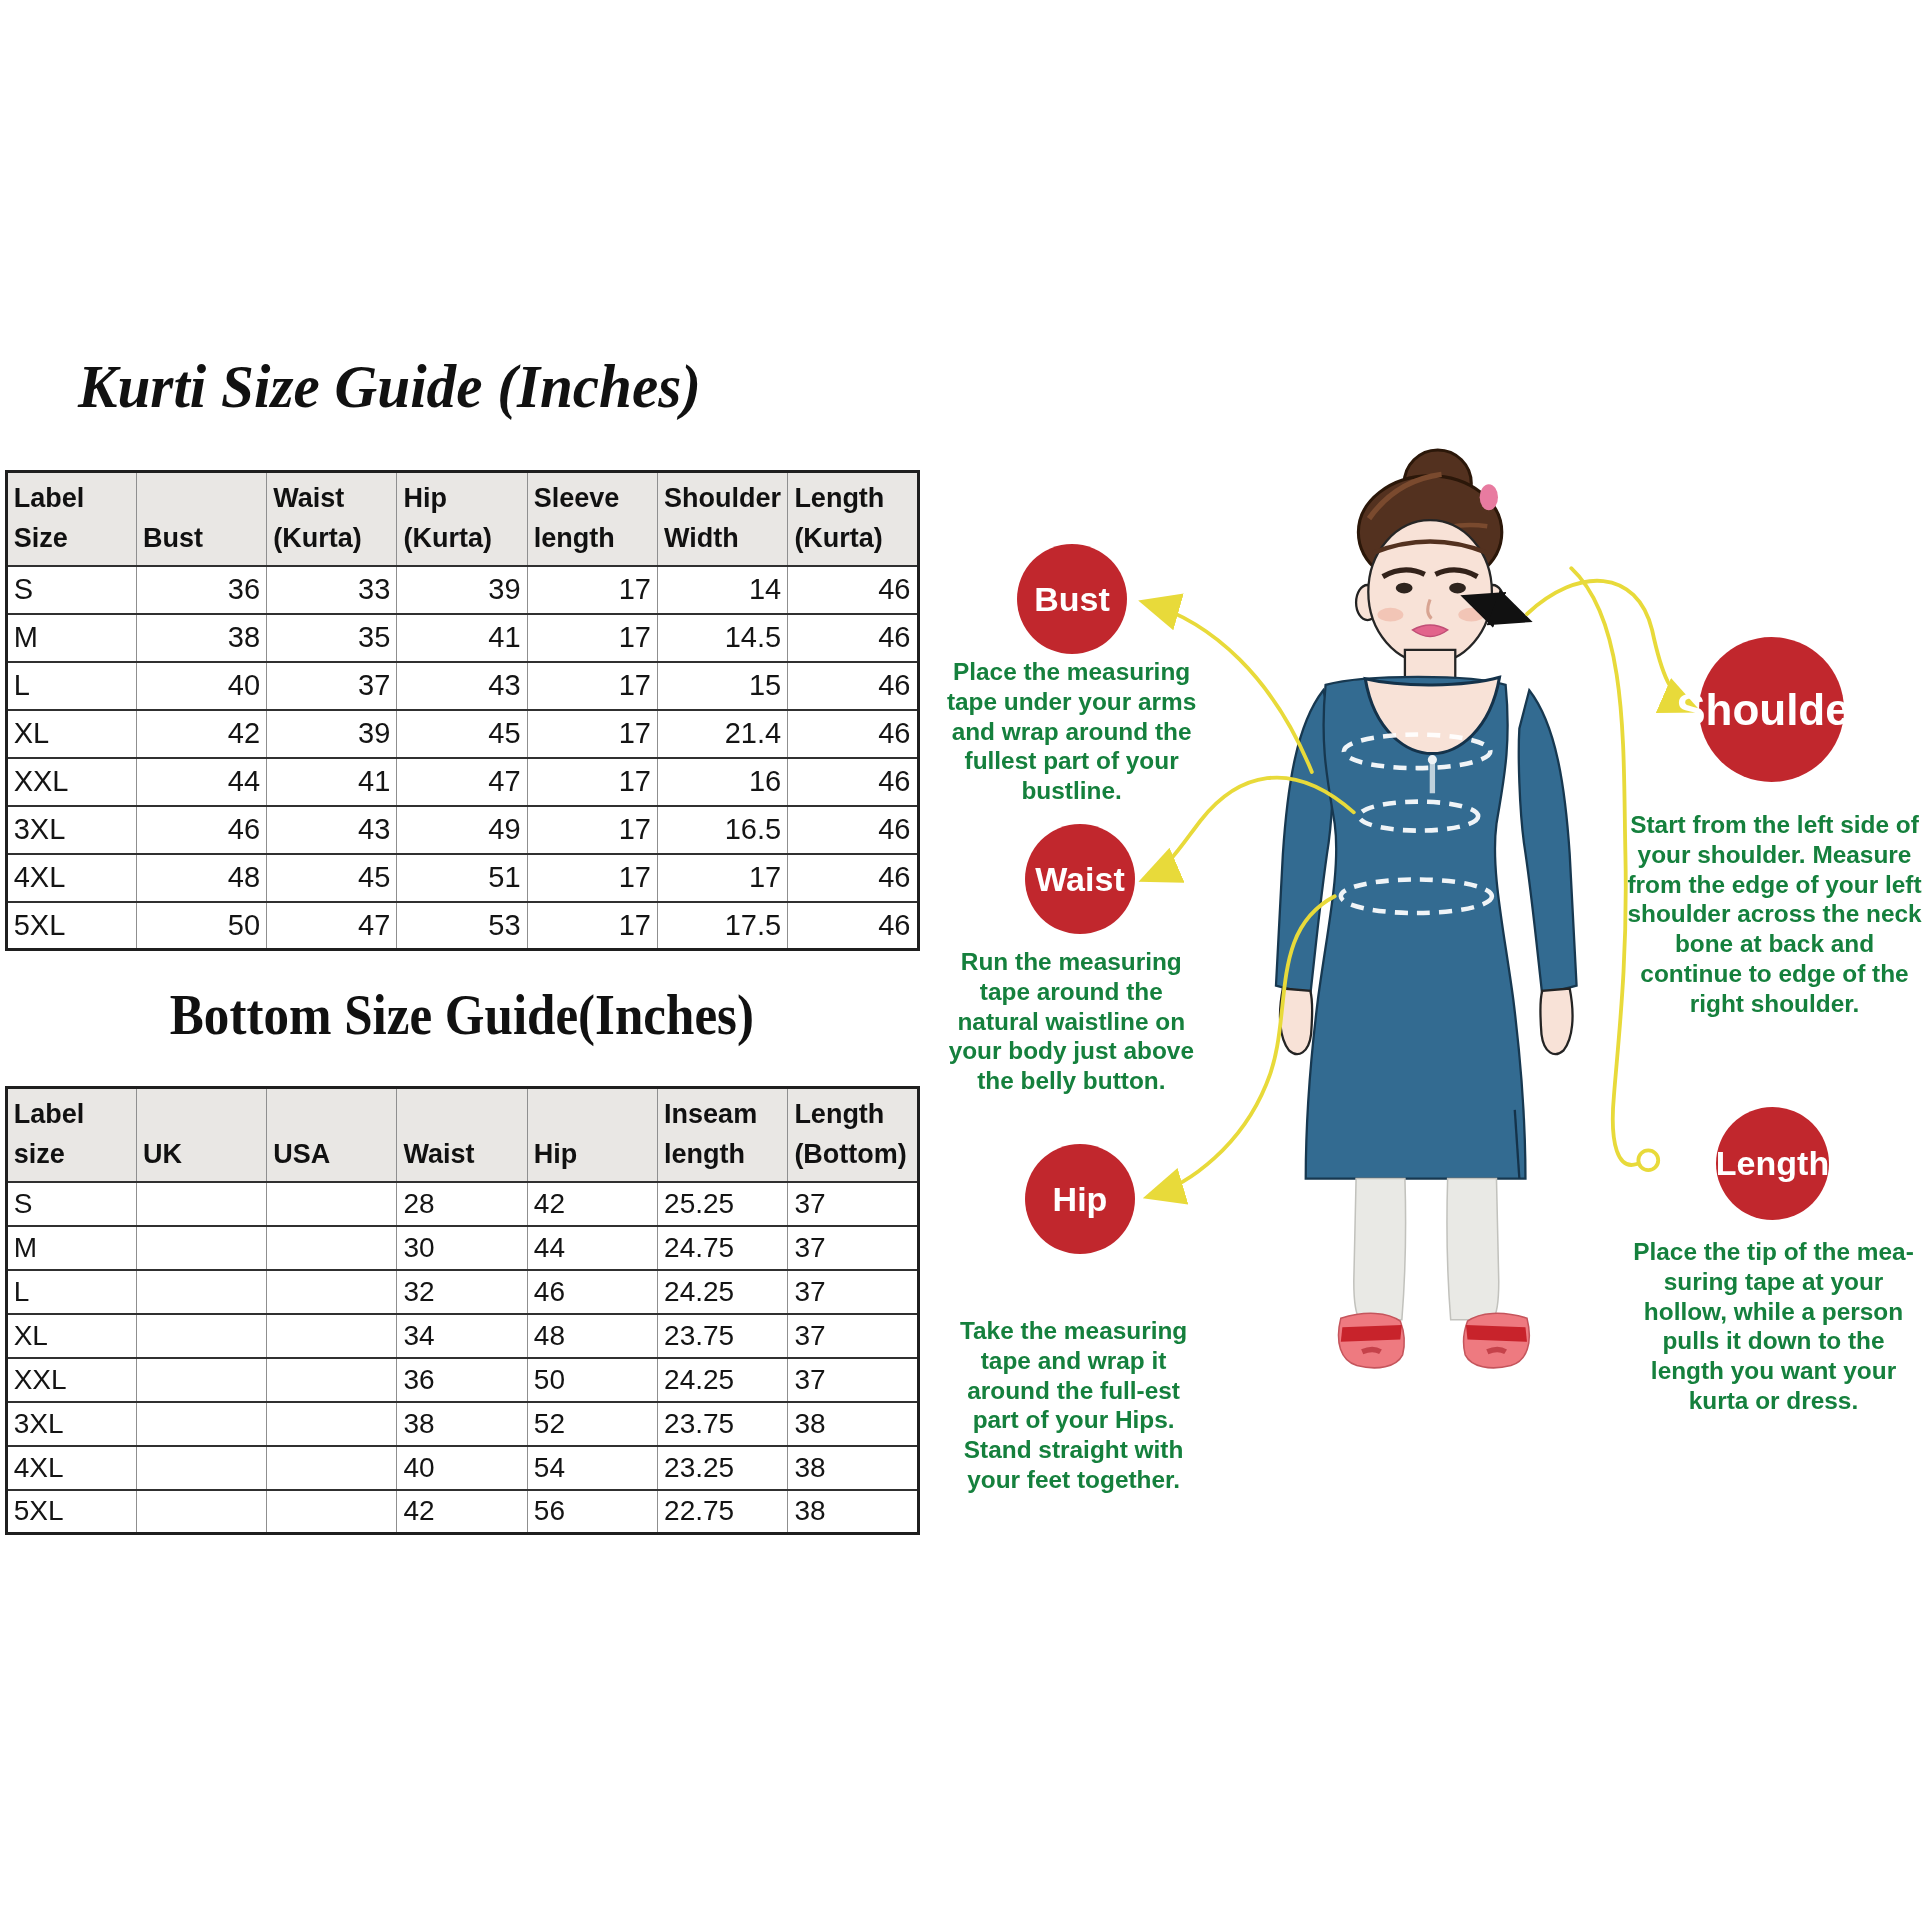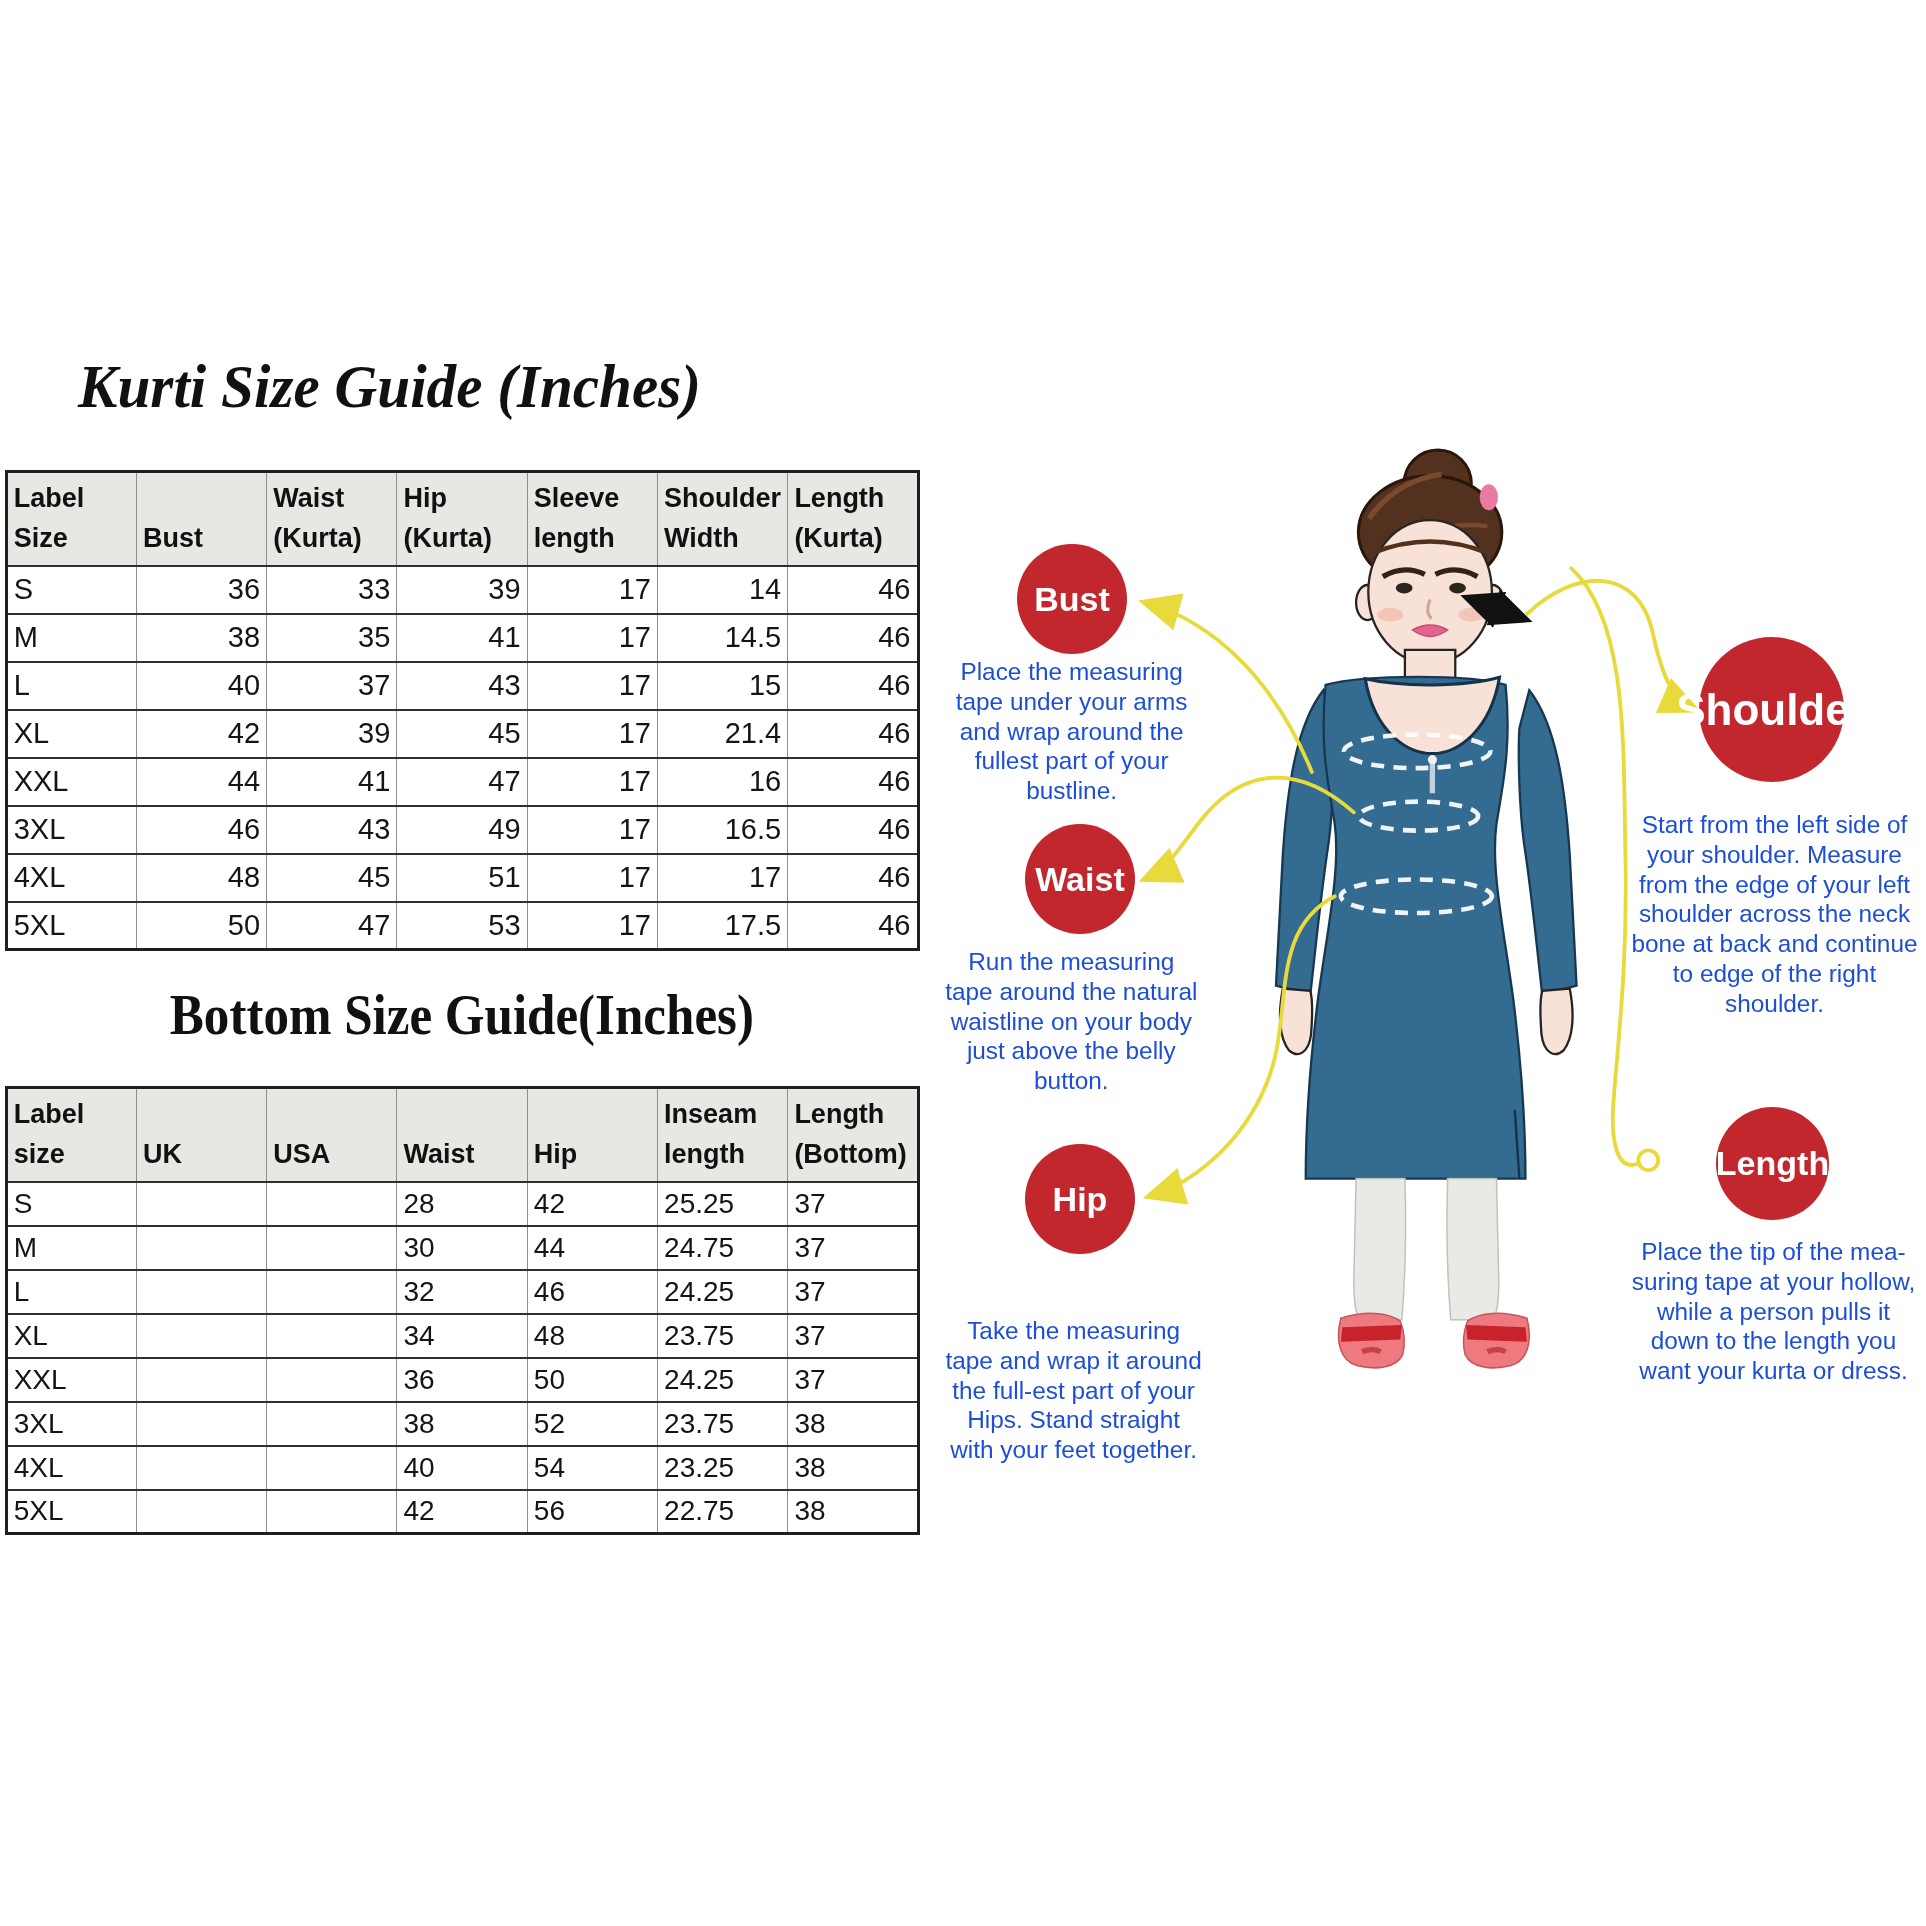--- a/index.html
+++ b/index.html
@@ -32,21 +32,21 @@
   .measure-panel{position:absolute;left:938px;top:427px;width:988px;height:1114px;}
   .figure-svg{position:absolute;left:0;top:0;}
   .badge{position:absolute;border-radius:50%;background:#c1272d;color:#fff;
     display:flex;align-items:center;justify-content:center;font-weight:bold;font-size:34px;
     font-family:"Liberation Sans",sans-serif;}
   .badge-bust{left:79px;top:117px;width:110px;height:110px;}
   .badge-waist{left:87px;top:397px;width:110px;height:110px;}
   .badge-hip{left:87px;top:717px;width:110px;height:110px;}
   .badge-shoulder{left:761px;top:210px;width:145px;height:145px;font-size:44px;}
   .badge-length{left:778px;top:680px;width:113px;height:113px;}
-  .measure-text{position:absolute;font-size:24.4px;line-height:1.22;color:#1d4ed8;text-align:center;}
+  .measure-text{position:absolute;font-size:24.4px;line-height:1.22;color:#15803d;text-align:center;font-weight:bold;}
   .text-bust{left:7.6px;top:230px;width:252px;}
   .text-waist{left:3.8px;top:520px;width:259px;}
   .text-hip{left:6.1px;top:852px;width:259px;margin-top:37px;}
   .text-shoulder{left:687px;top:383px;width:299px;}
   .text-length{left:690px;top:810px;width:291px;}
 </style>
 </head>
 <body>
 
 <div class="canvas">

